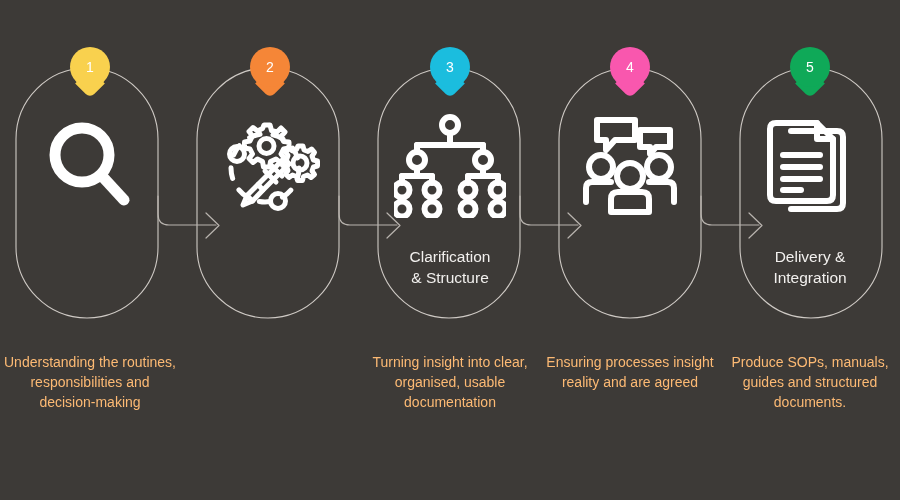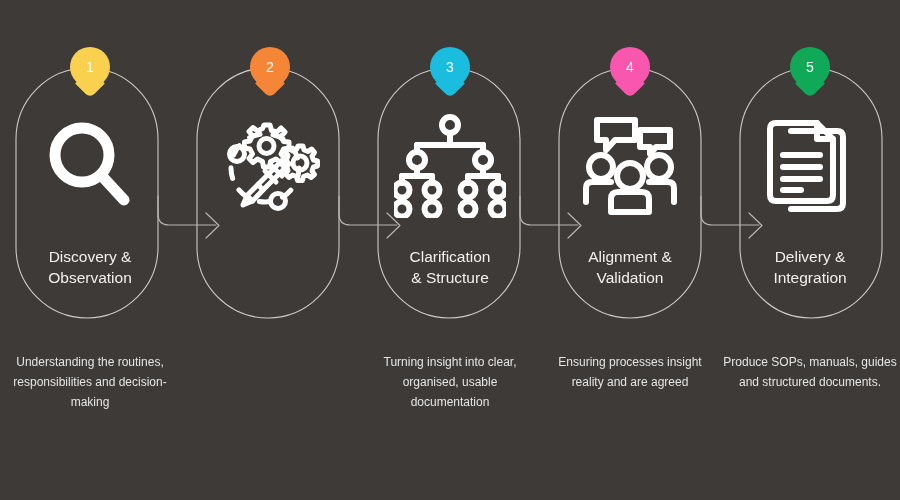--- a/index.html
+++ b/index.html
@@ -114,22 +114,22 @@
     white-space: pre-line;
   }
 
   
   .step-desc {
     position: absolute;
     top: 352px;
     left: 3px;
     width: 174px;
     text-align: center;
-    color: #e5e5e5;
-    font-size: 12px;
+    color: #fdba74;
+    font-size: 14px;
     line-height: 20px;
     font-weight: 400;
   }
 </style>
 </head>
 <body style="background: rgb(61, 58, 55);">
 
 <div id="board">
 
   <svg class="bg-svg" viewBox="0 0 900 500">
@@ -167,22 +167,20 @@
         <div class="pin-tail" style="background-color: rgb(249, 209, 78);"></div>
         <div class="pin-shape" style="background-color: rgb(249, 209, 78);"></div>
         <div class="pin-num">1</div>
       </div>
       <div class="icon-wrap">
         <svg width="92" height="98" viewBox="0 0 92 98">
           <circle cx="38" cy="38" r="27" fill="none" stroke="#ffffff" stroke-width="11"></circle>
           <line x1="57" y1="58" x2="80" y2="83" stroke="#ffffff" stroke-width="11" stroke-linecap="round"></line>
         </svg>
       </div>
-      <div class="step-title">Discovery &amp;
-Observation</div>
       <div class="step-desc">Understanding the routines, responsibilities and decision-making</div>
     </div>
 
     <div class="step">
       <div class="pin">
         <div class="pin-tail" style="background-color: rgb(245, 134, 55);"></div>
         <div class="pin-shape" style="background-color: rgb(245, 134, 55);"></div>
         <div class="pin-num">2</div>
       </div>
       <div class="icon-wrap">
@@ -270,22 +268,20 @@
             <path d="M4 88 L4 74 Q4 68 10 68 L29 68"></path>
 
             <circle cx="77" cy="53" r="12"></circle>
             <path d="M92 88 L92 74 Q92 68 86 68 L67 68"></path>
 
             <circle cx="48" cy="62" r="13"></circle>
             <path d="M29 98 L29 85 Q29 78 36 78 L60 78 Q67 78 67 85 L67 98 Z"></path>
           </g>
         </svg>
       </div>
-      <div class="step-title">Alignment &amp;
-Validation</div>
       <div class="step-desc">Ensuring processes insight reality and are agreed</div>
     </div>
 
     <div class="step">
       <div class="pin">
         <div class="pin-tail" style="background-color: rgb(15, 169, 88);"></div>
         <div class="pin-shape" style="background-color: rgb(15, 169, 88);"></div>
         <div class="pin-num">5</div>
       </div>
       <div class="icon-wrap">

